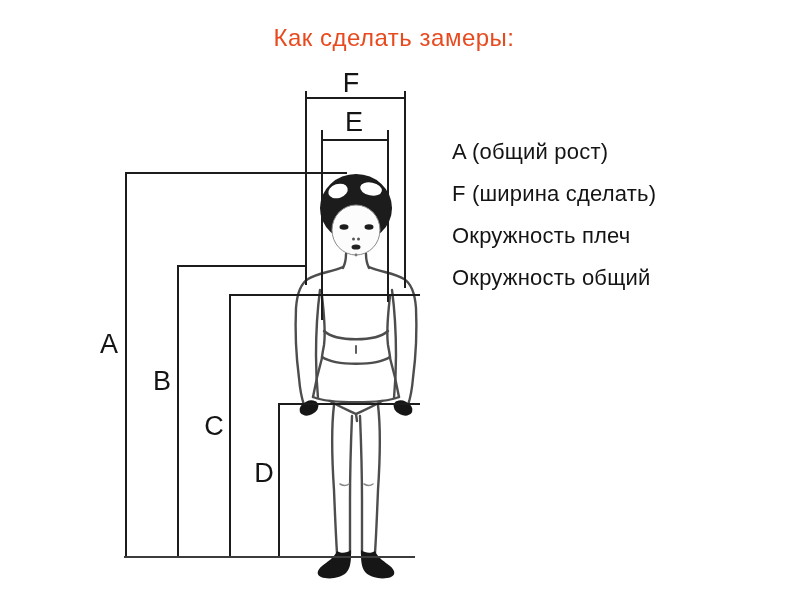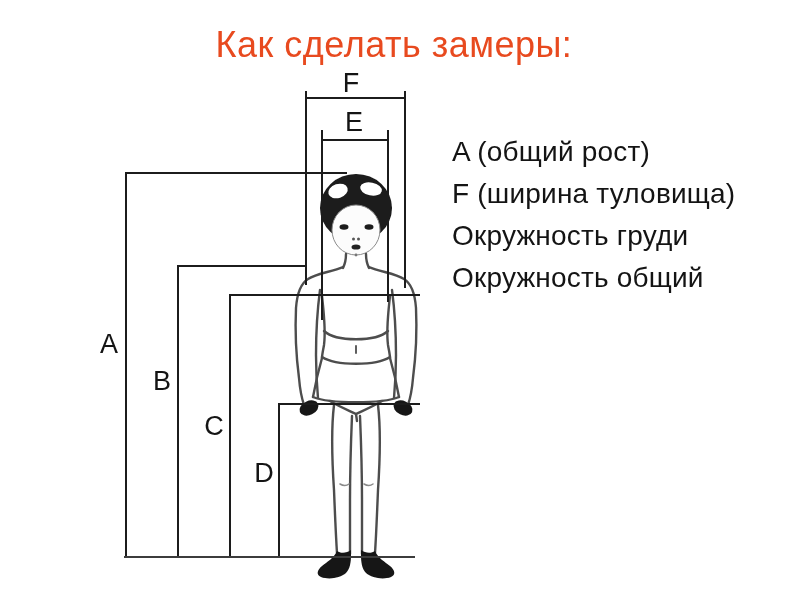--- a/index.html
+++ b/index.html
@@ -9,39 +9,39 @@
     background: #ffffff;
     font-family: "Liberation Sans", "DejaVu Sans", sans-serif;
     overflow: hidden;
   }
   .page { position: relative; width: 800px; height: 600px; background: #fff; }
 
   .page-title {
     position: absolute;
     top: 24px; left: 0; width: 788px;
     text-align: center;
-    font-size: 36px;
+    font-size: 24px;
     font-weight: 400;
     letter-spacing: 0.5px;
     color: var(--accent);
   }
 
   svg.diagram { position: absolute; left: 0; top: 0; }
 
   .legend {
     position: absolute;
     left: 452px; top: 131px;
     width: 330px;
     color: var(--ink);
   }
   .legend-item {
     height: 42px;
     display: flex;
     align-items: center;
-    font-size: 28px;
+    font-size: 22px;
     letter-spacing: 0.2px;
     white-space: nowrap;
   }
 
   .measure-label {
     font-family: "Liberation Sans", "DejaVu Sans", sans-serif;
     font-size: 27px;
     fill: var(--ink);
   }
 </style>
@@ -155,18 +155,18 @@
     <text class="measure-label" x="109" y="353" text-anchor="middle">A</text>
     <text class="measure-label" x="162" y="390" text-anchor="middle">B</text>
     <text class="measure-label" x="214" y="435" text-anchor="middle">C</text>
     <text class="measure-label" x="264" y="482" text-anchor="middle">D</text>
     <text class="measure-label" x="354" y="131" text-anchor="middle">E</text>
     <text class="measure-label" x="351" y="92" text-anchor="middle">F</text>
   </svg>
 
   <div class="legend">
     <div class="legend-item">A (общий рост)</div>
-    <div class="legend-item">F (ширина туловища)</div>
-    <div class="legend-item">Окружность груди</div>
+    <div class="legend-item">F (ширина сделать)</div>
+    <div class="legend-item">Окружность плеч</div>
     <div class="legend-item">Окружность общий</div>
   </div>
 
 </div>
 
 </body></html>

